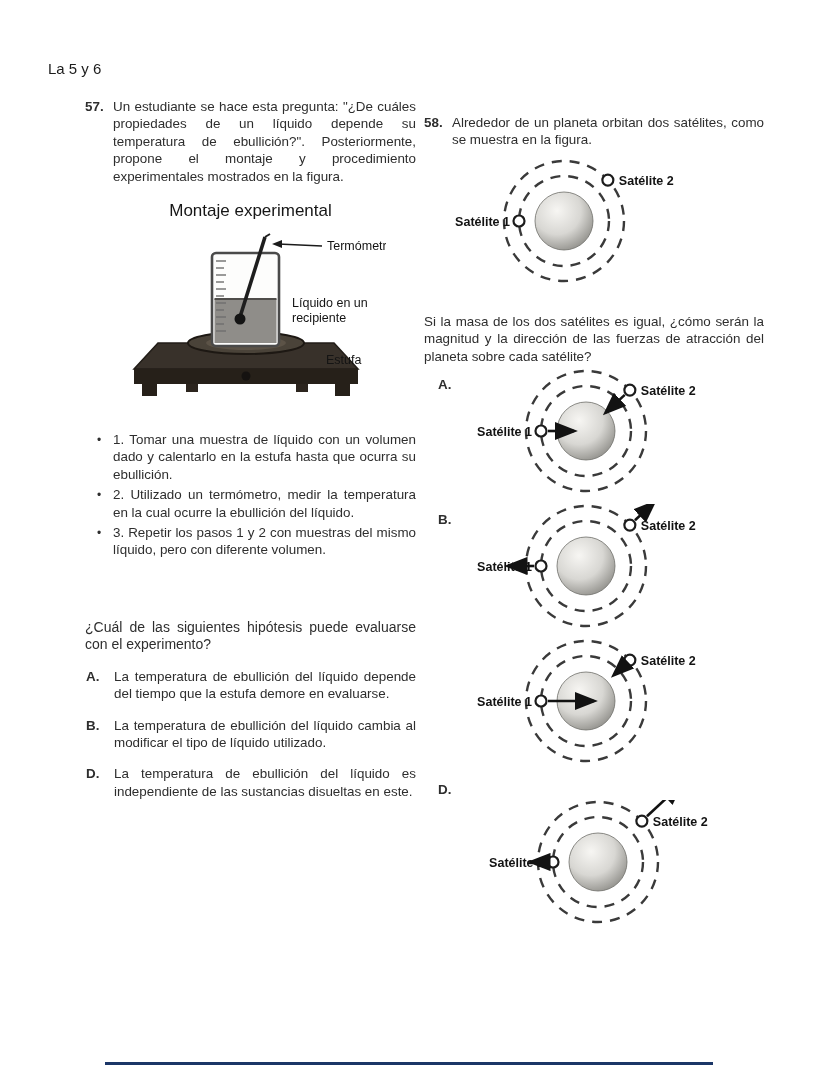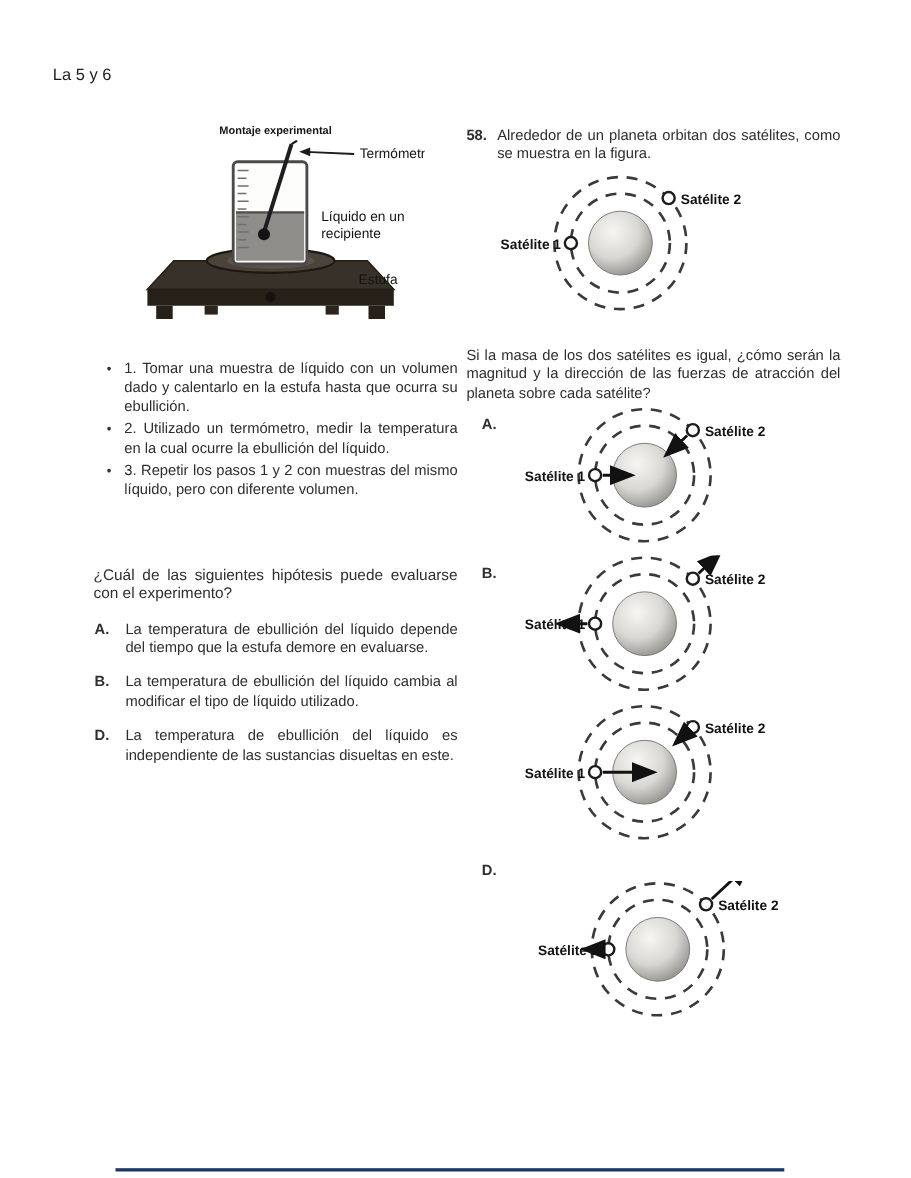--- a/index.html
+++ b/index.html
@@ -9,21 +9,21 @@
     -webkit-font-smoothing:antialiased;
   }
   .page-note{position:absolute;left:48px;top:60px;font-size:15px;color:#1c1c1c;}
   .col-left{position:absolute;left:85px;top:98px;width:331px;}
   .col-right{position:absolute;left:424px;top:114px;width:340px;}
 
   .q{display:flex;font-size:13.4px;line-height:17.4px;}
   .qnum{width:28px;flex:none;font-weight:700;}
   .qbody{flex:1;text-align:justify;}
 
-  .fig-title{font-weight:700;font-size:10px;text-align:center;margin:16px 0 2px;color:#161616;}
+  .fig-title{font-weight:400;font-size:17px;text-align:center;margin:16px 0 12px;color:#161616;}
   .beaker-wrap{width:270px;margin:0 auto;}
 
   .steps{margin-top:26px;font-size:13.4px;line-height:17.4px;}
   .step{display:flex;margin-bottom:3px;}
   .bullet{width:16px;margin-left:12px;flex:none;font-size:12px;padding-top:1px;}
   .step-text{flex:1;text-align:justify;}
 
   .subq{font-size:14px;line-height:17.4px;text-align:justify;margin-top:60px;}
 
   .opts57{margin-top:14px;}
@@ -43,20 +43,24 @@
   .orbit-opt.shift-down{height:158px;}
   svg text{font-family:"Liberation Sans", sans-serif;}
   .bottom-rule{position:absolute;left:105px;top:1062px;width:608px;height:3px;background:#1b3667;}
 </style>
 </head>
 <body>
 
 <div class="page-note">La 5 y 6</div>
 
 <div class="col-left">
+  <div class="q">
+    <span class="qnum">57.</span>
+    <span class="qbody">Un estudiante se hace esta pregunta: "¿De cuáles propiedades de un líquido depende su temperatura de ebullición?". Posteriormente, propone el montaje y procedimiento experimentales mostrados en la figura.</span>
+  </div>
 
   <div class="fig-title">Montaje experimental</div>
 
   <div class="beaker-wrap">
     <svg width="270" height="168" viewBox="0 0 270 168">
 
       <polygon points="42,110 218,110 242,136 18,136" fill="#38312a" stroke="#221d18" stroke-width="1.5"></polygon>
       <polygon points="18,136 242,136 242,151 18,151" fill="#262019"></polygon>
       <rect x="26" y="151" width="15" height="12" fill="#262019"></rect>
       <rect x="219" y="151" width="15" height="12" fill="#262019"></rect>

